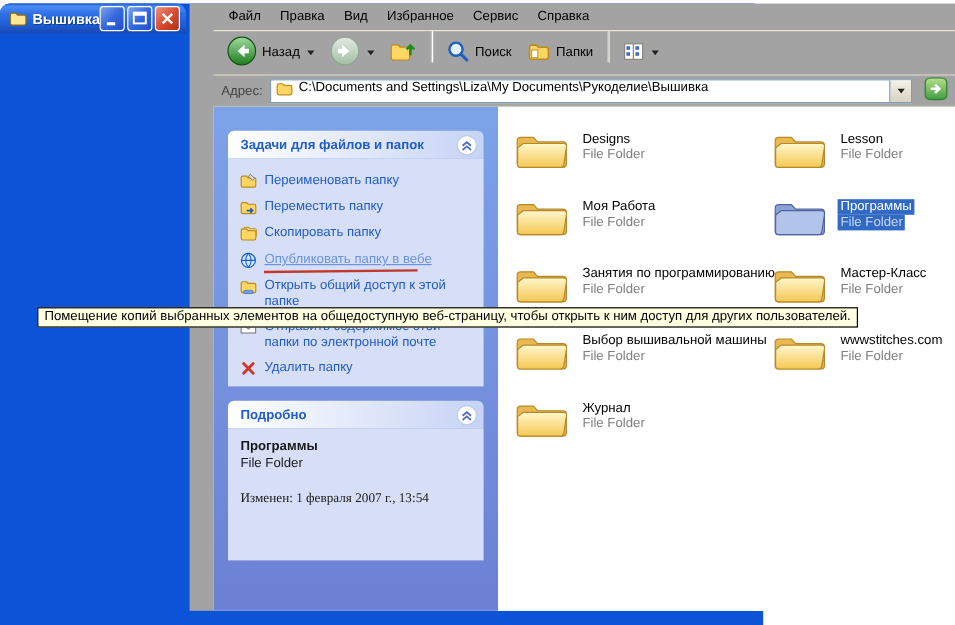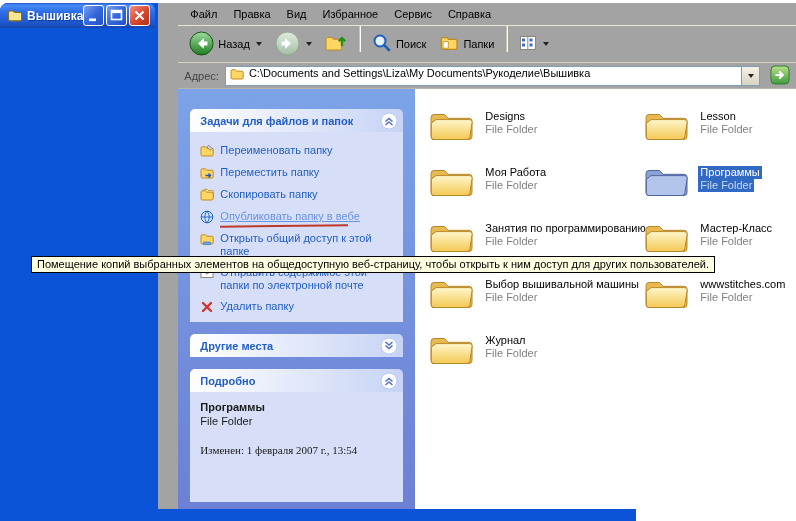--- a/index.html
+++ b/index.html
@@ -279,31 +279,20 @@
                 </div>
                 <div class="task-item">
                   <span class="ticon"><svg width="14" height="14" viewBox="0 0 14 14">
                       <path d="M3 3L11 11M11 3L3 11" stroke="#D0342C" stroke-width="2.4" stroke-linecap="round"></path>
                     </svg></span>
                   <span class="task-link">Удалить папку</span>
                 </div>
               </div>
           </div>
 
-          <div class="section other">
-            <div class="section-header">
-              <span>Другие места</span>
-              <span class="chev">
-                  <svg width="18" height="18" viewBox="0 0 18 18">
-                    <circle cx="9" cy="9" r="8" fill="#fff" stroke="#B9CBF0"></circle>
-                    <path d="M5.5 8.5L9 11.5l3.5-3M5.5 5L9 8l3.5-3" stroke="#4E6FC4" stroke-width="1.5" fill="none"></path>
-                  </svg>
-                </span>
-            </div>
-          </div>
 
           <div class="section">
             <div class="section-header">
               <span>Подробно</span>
               <span class="chev">
                   <svg width="18" height="18" viewBox="0 0 18 18">
                     <circle cx="9" cy="9" r="8" fill="#fff" stroke="#B9CBF0"></circle>
                     <path d="M5.5 9.5L9 6.5l3.5 3M5.5 13L9 10l3.5 3" stroke="#4E6FC4" stroke-width="1.5" fill="none"></path>
                   </svg>
                 </span>

